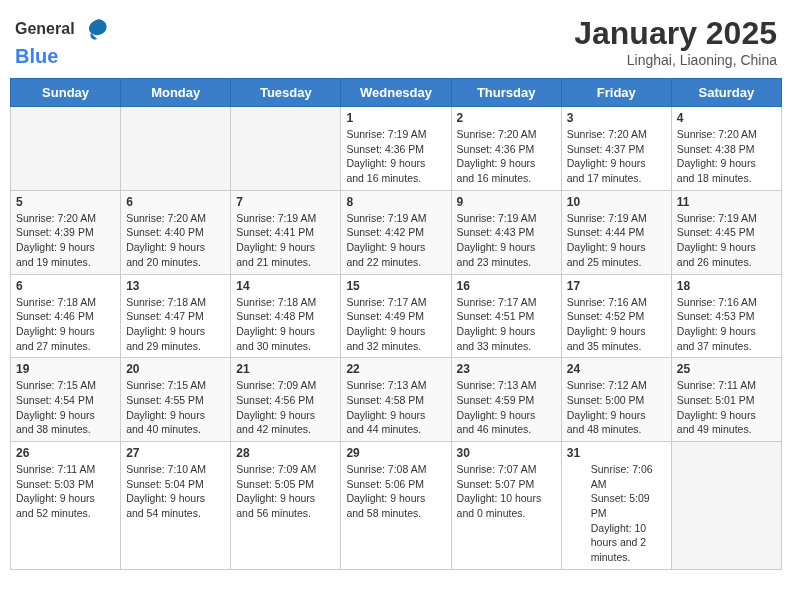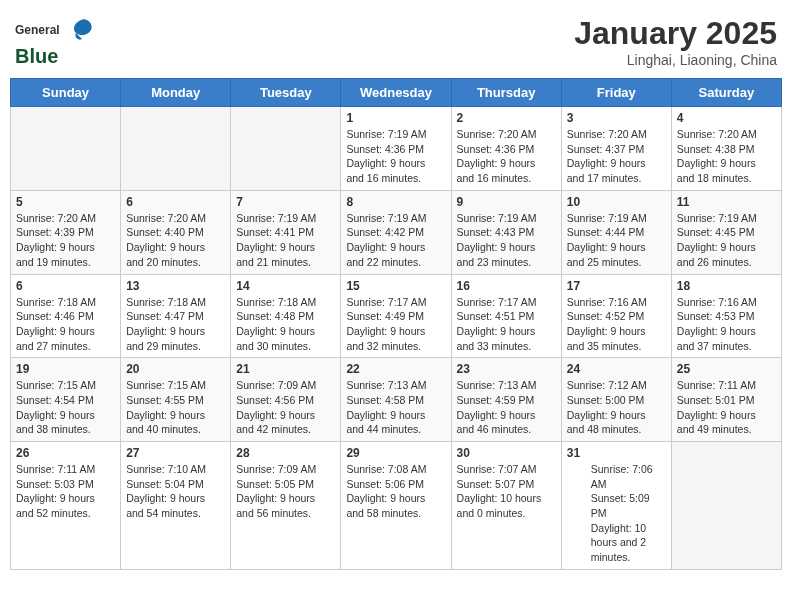--- a/index.html
+++ b/index.html
@@ -81,27 +81,27 @@
     tr:nth-child(even) td.empty {
       background-color: #f0f0f0;
     }
   </style>
 </head>
 <body>
 
 <div class="header">
   <div class="logo">
     <div>
-      <span style="font-size:12px;font-weight:bold;color:#333;">General</span>
+      <span style="font-size:16px;font-weight:bold;color:#333;">General</span>
       <svg class="logo-icon" viewBox="0 0 30 30" style="display:inline-block;vertical-align:middle;">
         <path d="M15 5 C20 2, 28 8, 25 15 C22 20, 15 22, 10 18 C6 14, 8 8, 15 5Z" fill="#1a6faf"></path>
         <path d="M10 18 C8 22, 12 26, 16 24" fill="#1a6faf"></path>
       </svg>
       <br>
-      <span style="font-size:20px;font-weight:bold;color:#14532d;">Blue</span>
+      <span style="font-size:20px;font-weight:bold;color:#3b82f6;">Blue</span>
     </div>
   </div>
   <div class="title-section">
     <div class="calendar-title">January 2025</div>
     <div class="calendar-subtitle">Linghai, Liaoning, China</div>
   </div>
 </div>
 
 <table class="calendar">
   <thead>

